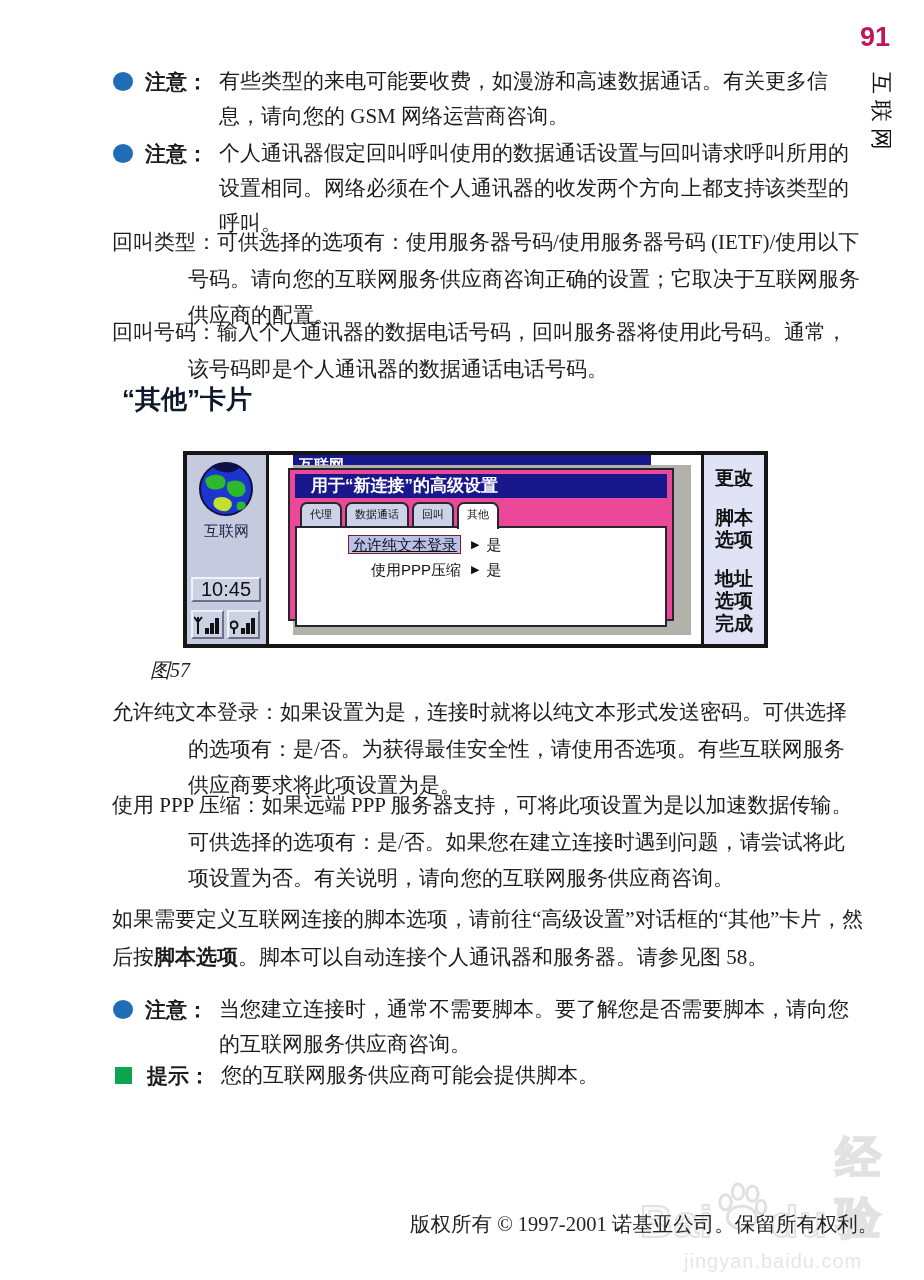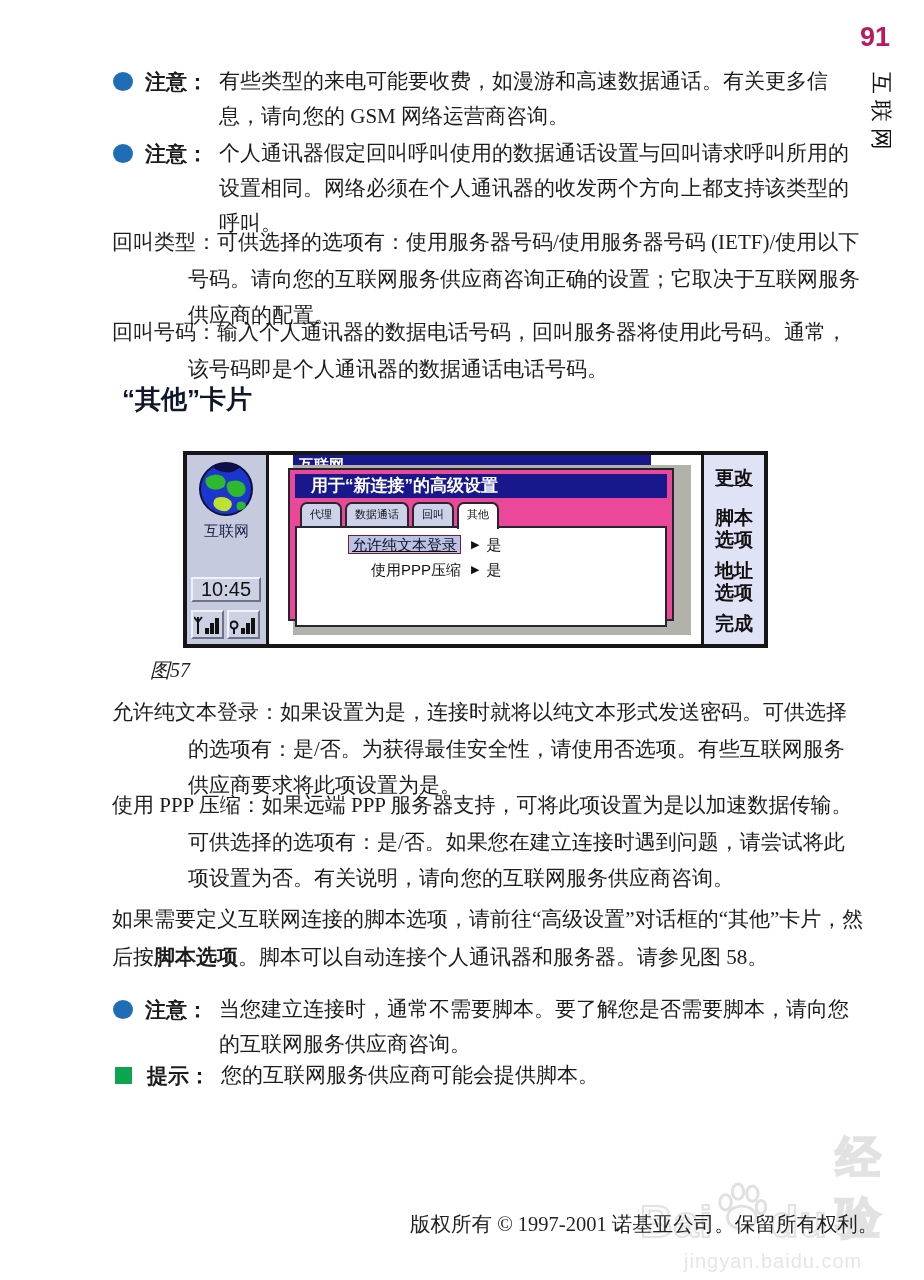--- a/index.html
+++ b/index.html
@@ -67,21 +67,21 @@
   .drow{display:flex;align-items:center;margin-bottom:4px;}
   .dlbl{width:154px;text-align:right;flex:0 0 auto;}
   .sel{background:#b9c0ea;border:1px solid #7f1d1d;text-decoration:underline;padding:0 3px;}
   .arrow{margin:0 7px 0 10px;font-size:11px;color:#111;}
 
   .rp{width:63px;background:#e0e2f6;border-left:3px solid #161616;flex:0 0 auto;display:flex;
       flex-direction:column;align-items:center;font-weight:700;font-size:19px;line-height:22px;
       box-sizing:border-box;padding:12px 0 9px;color:#111;}
   .rbtn{width:46px;text-align:center;word-break:break-all;}
   .rbtn.u{text-decoration:underline;}
-  .rb2{margin-top:18px}.rb3{margin-top:9px}.rb4{margin-top:auto}
+  .rb2{margin-top:18px}.rb3{margin-top:17px}.rb4{margin-top:auto}
 
   
   .watermark{position:absolute;left:640px;top:1128px;width:284px;z-index:1;
              font-family:"Liberation Sans",sans-serif;}
   .wrow{display:flex;align-items:flex-end;}
   .wtext{font-size:45px;font-weight:700;color:#fbfbfb;-webkit-text-stroke:2px #e2e2e2;letter-spacing:1px;}
   .wpaw{margin:0 2px -2px 2px;transform:translateY(-14px);}
   .wurl{font-size:20px;color:#e6e6e6;margin:2px 0 0 44px;letter-spacing:1px;}
 </style>
 </head>

